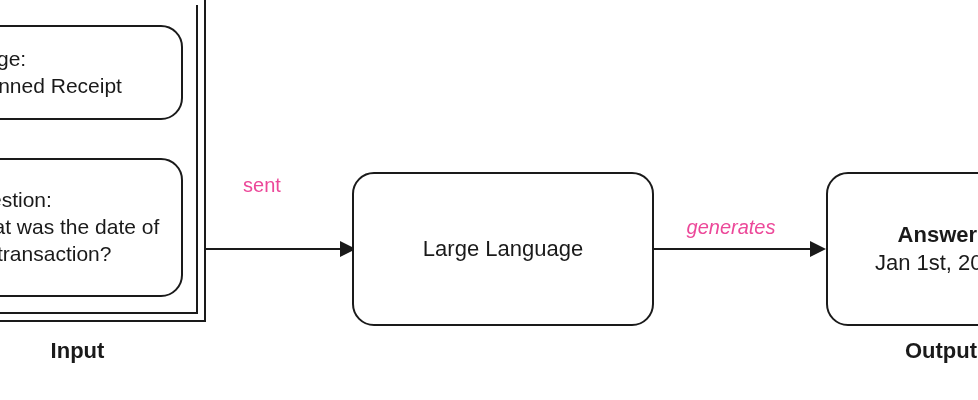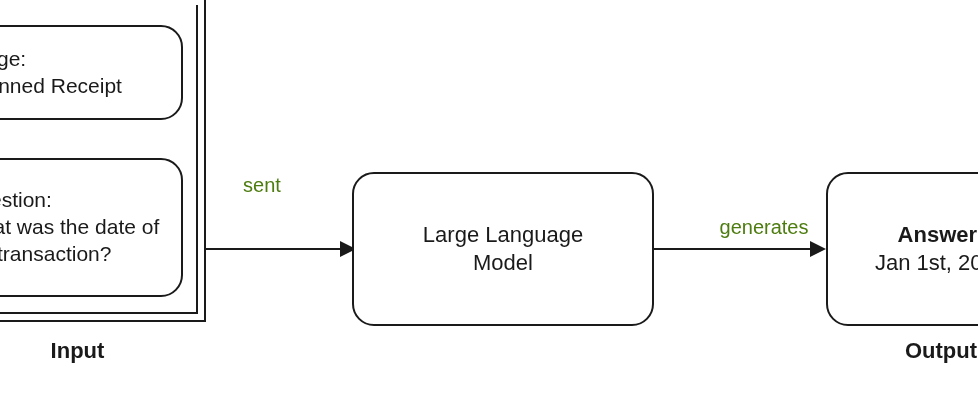--- a/index.html
+++ b/index.html
@@ -111,35 +111,36 @@
     stroke-width: 2;
     fill: none;
   }
   .arrow-head {
     fill: #1a1a1a;
   }
 
   
   .edge-label {
     position: absolute;
-    color: #4d7c0f;
+    color: #ec4899;
     font-size: 20px;
     line-height: 1.32;
     text-align: center;
     white-space: pre;
   }
   .label-sent {
     left: 222px;
     top: 172px;
     width: 80px;
   }
   .label-generates {
-    left: 688px;
+    left: 655px;
     top: 214px;
     width: 152px;
+    font-style: italic;
   }
 
   
   .caption {
     position: absolute;
     font-size: 22px;
     font-weight: bold;
     color: #1a1a1a;
     white-space: pre;
   }
@@ -181,21 +182,20 @@
 
   <svg class="arrow-svg" style="left:206px; top:239px; width:150px; height:22px;">
     <line class="arrow-line" x1="0" y1="10" x2="134" y2="10"></line>
     <polygon class="arrow-head" points="134,2 150,10 134,18"></polygon>
   </svg>
   <div class="edge-label label-sent"><div>sent</div></div>
 
   <div class="node node-llm">
     <div class="lines">
       <div>Large Language</div>
-      <div>Model</div>
     </div>
   </div>
 
   <svg class="arrow-svg" style="left:654px; top:239px; width:172px; height:22px;">
     <line class="arrow-line" x1="0" y1="10" x2="156" y2="10"></line>
     <polygon class="arrow-head" points="156,2 172,10 156,18"></polygon>
   </svg>
   <div class="edge-label label-generates">generates</div>
 
   <div class="node node-answer">

